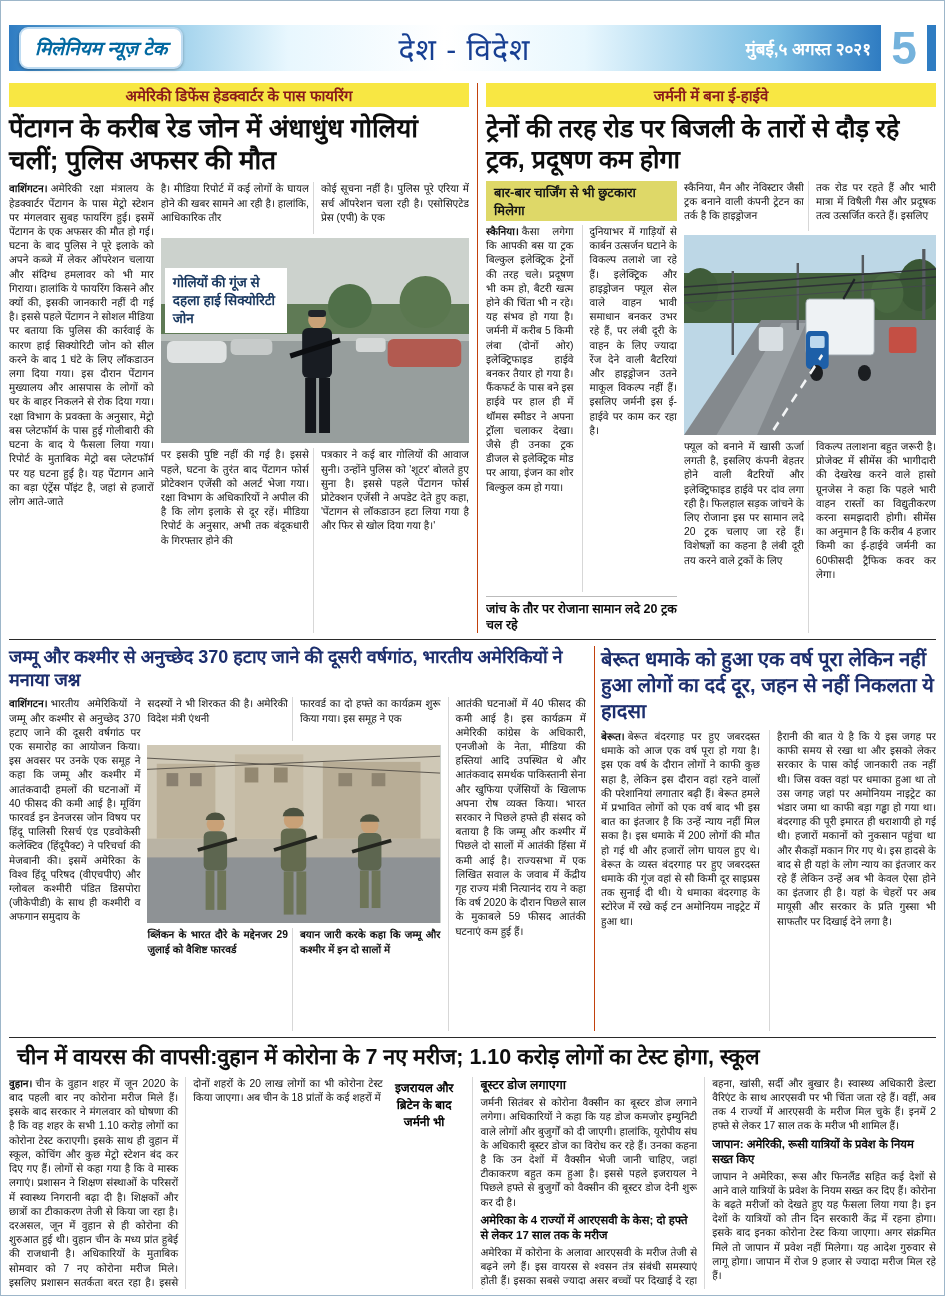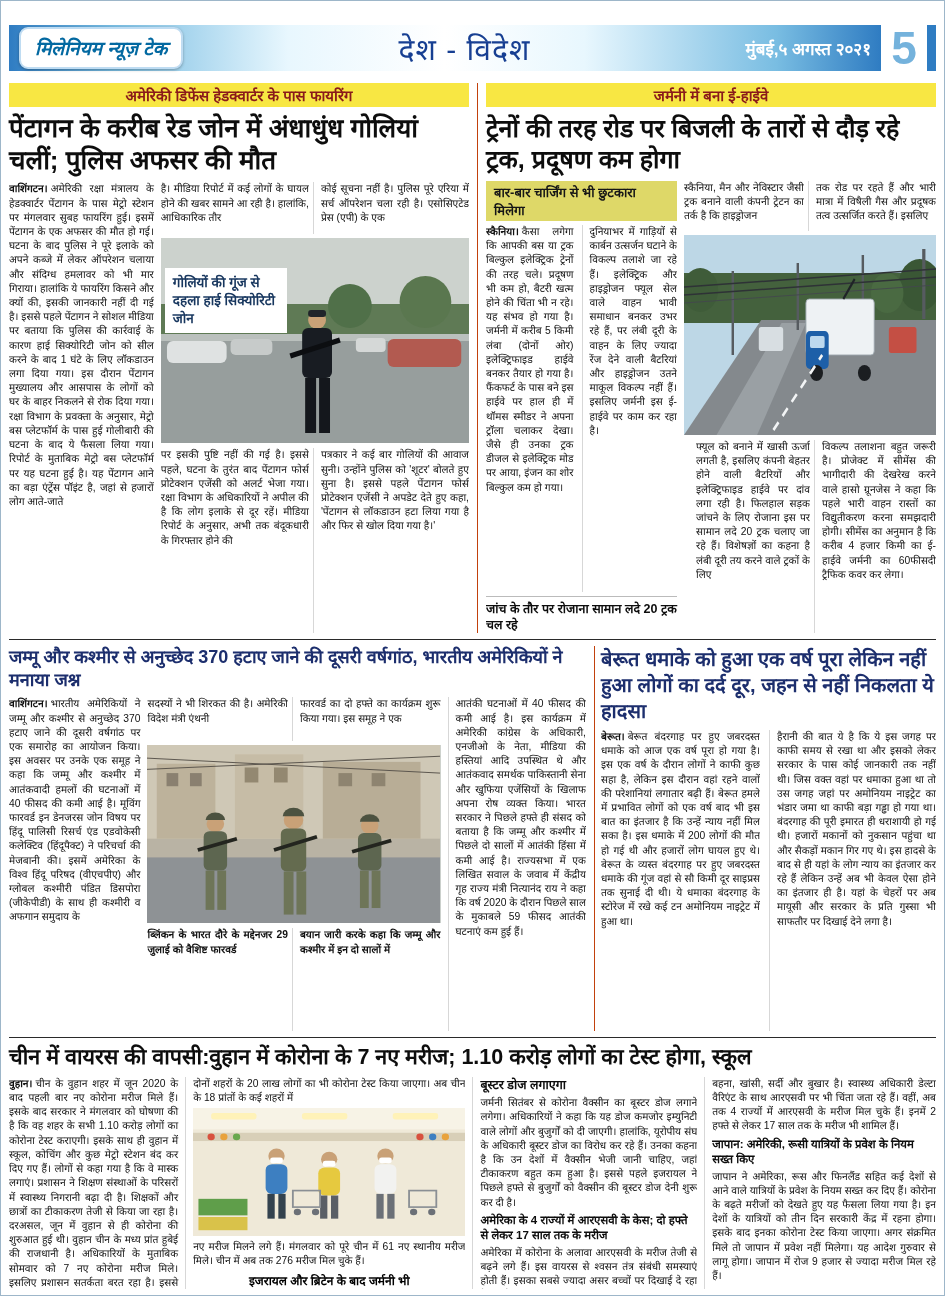--- a/index.html
+++ b/index.html
@@ -54,44 +54,44 @@
               padding:2px 8px; margin-bottom:4px; }
   .body2 { display:flex; flex:1; overflow:hidden; }
   .body2 .lz { width:44%; padding-right:7px; display:flex; flex-direction:column; }
   .lzcols { flex:1; display:flex; gap:8px; overflow:hidden; }
   .lzcols > div { flex:1; }
   .note2 { font-weight:bold; font-size:12.5px; line-height:1.3; color:#0d0d0d;
            border-top:1px solid #bbb; padding-top:4px; margin-top:4px; }
   .body2 .rz { width:56%; display:flex; flex-direction:column; }
   .rz .top { height:50px; margin-bottom:4px; }
   .photo2 { height:200px; }
-  .rz .bot { flex:1; margin-top:5px;margin-left:12px; }
+  .rz .bot { flex:1; margin-top:5px; }
 
   
   .row2 { display:flex; height:392px; margin-top:6px; padding-top:6px; }
   .art3 { width:585px; padding-right:8px; display:flex; flex-direction:column; }
   .art4 { flex:1; padding-left:6px; display:flex; flex-direction:column; }
   .hl3 { color:#1c2e6d; font-size:18px; line-height:1.26; margin-bottom:6px; }
   .body3 { display:flex; flex:1; overflow:hidden; }
   .body3 .left { width:24%; padding-right:7px; }
   .body3 .mid  { width:52%; display:flex; flex-direction:column; padding-right:7px; }
   .body3 .top { height:44px; margin-bottom:4px; }
   .photo3 { height:178px; }
   .body3 .bot { flex:1; margin-top:5px; font-weight:bold; }
   .body3 .right { width:24%; }
   .hl4 { color:#1c2e6d; font-size:20px; line-height:1.3; margin-bottom:6px; }
   .body4 { display:flex; flex:1; gap:9px; overflow:hidden; }
   .body4 > div { flex:1; }
 
   
   .row3 { margin-top:6px; padding-top:6px; height:252px; display:flex; flex-direction:column; }
-  .hl5 { font-size:21.5px; line-height:1.25; margin-bottom:6px; }
+  .hl5 { font-size:21.5px; line-height:1.25; margin-bottom:6px;margin-left:8px; }
   .body5 { display:flex; flex:1; overflow:hidden; }
   .b5c1 { width:19%; padding-right:7px; }
-  .b5mid { width:31%; display:flex; flex-direction:column; padding-right:7px; }
+  .b5mid { width:31%; display:flex; flex-direction:row; padding-right:7px; }
   .b5mid .top { height:28px; margin-bottom:3px; }
   .photo4 { height:128px; }
   .b5mid .bot { flex:1; margin-top:4px; }
   .note5 { text-align:center; font-weight:bold; font-size:12px; margin-top:2px; }
   .b5c4 { width:25%; padding-right:7px; }
   .b5c5 { width:25%; }
   .bsub { font-weight:bold; font-size:11.5px; line-height:1.3; margin:3px 0; color:#0d0d0d; }
   .bsub.first { margin-top:0; font-size:12.5px; }
 </style>
 </head>

